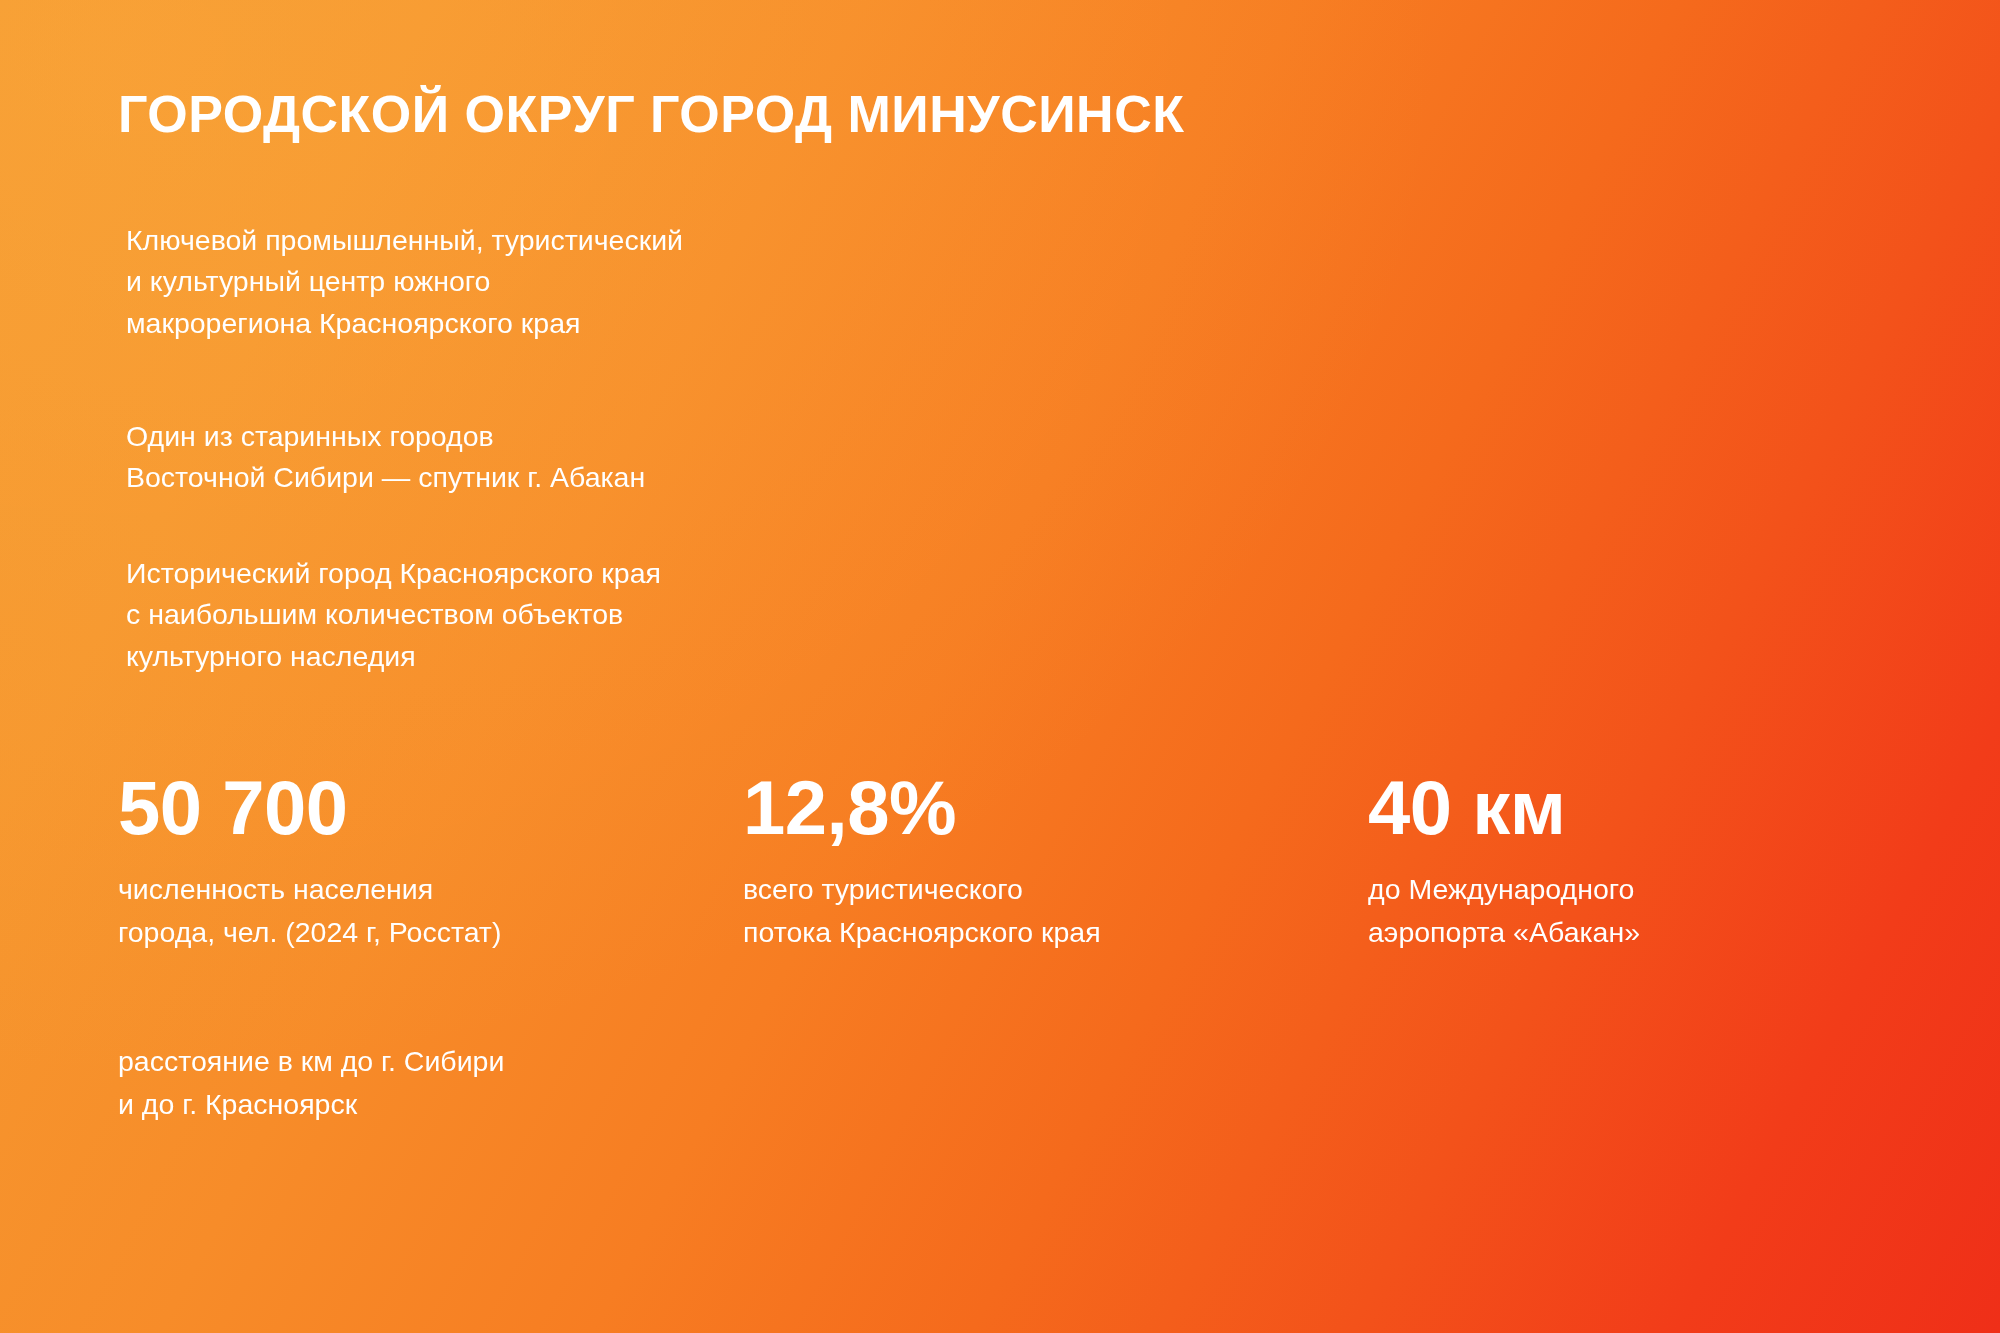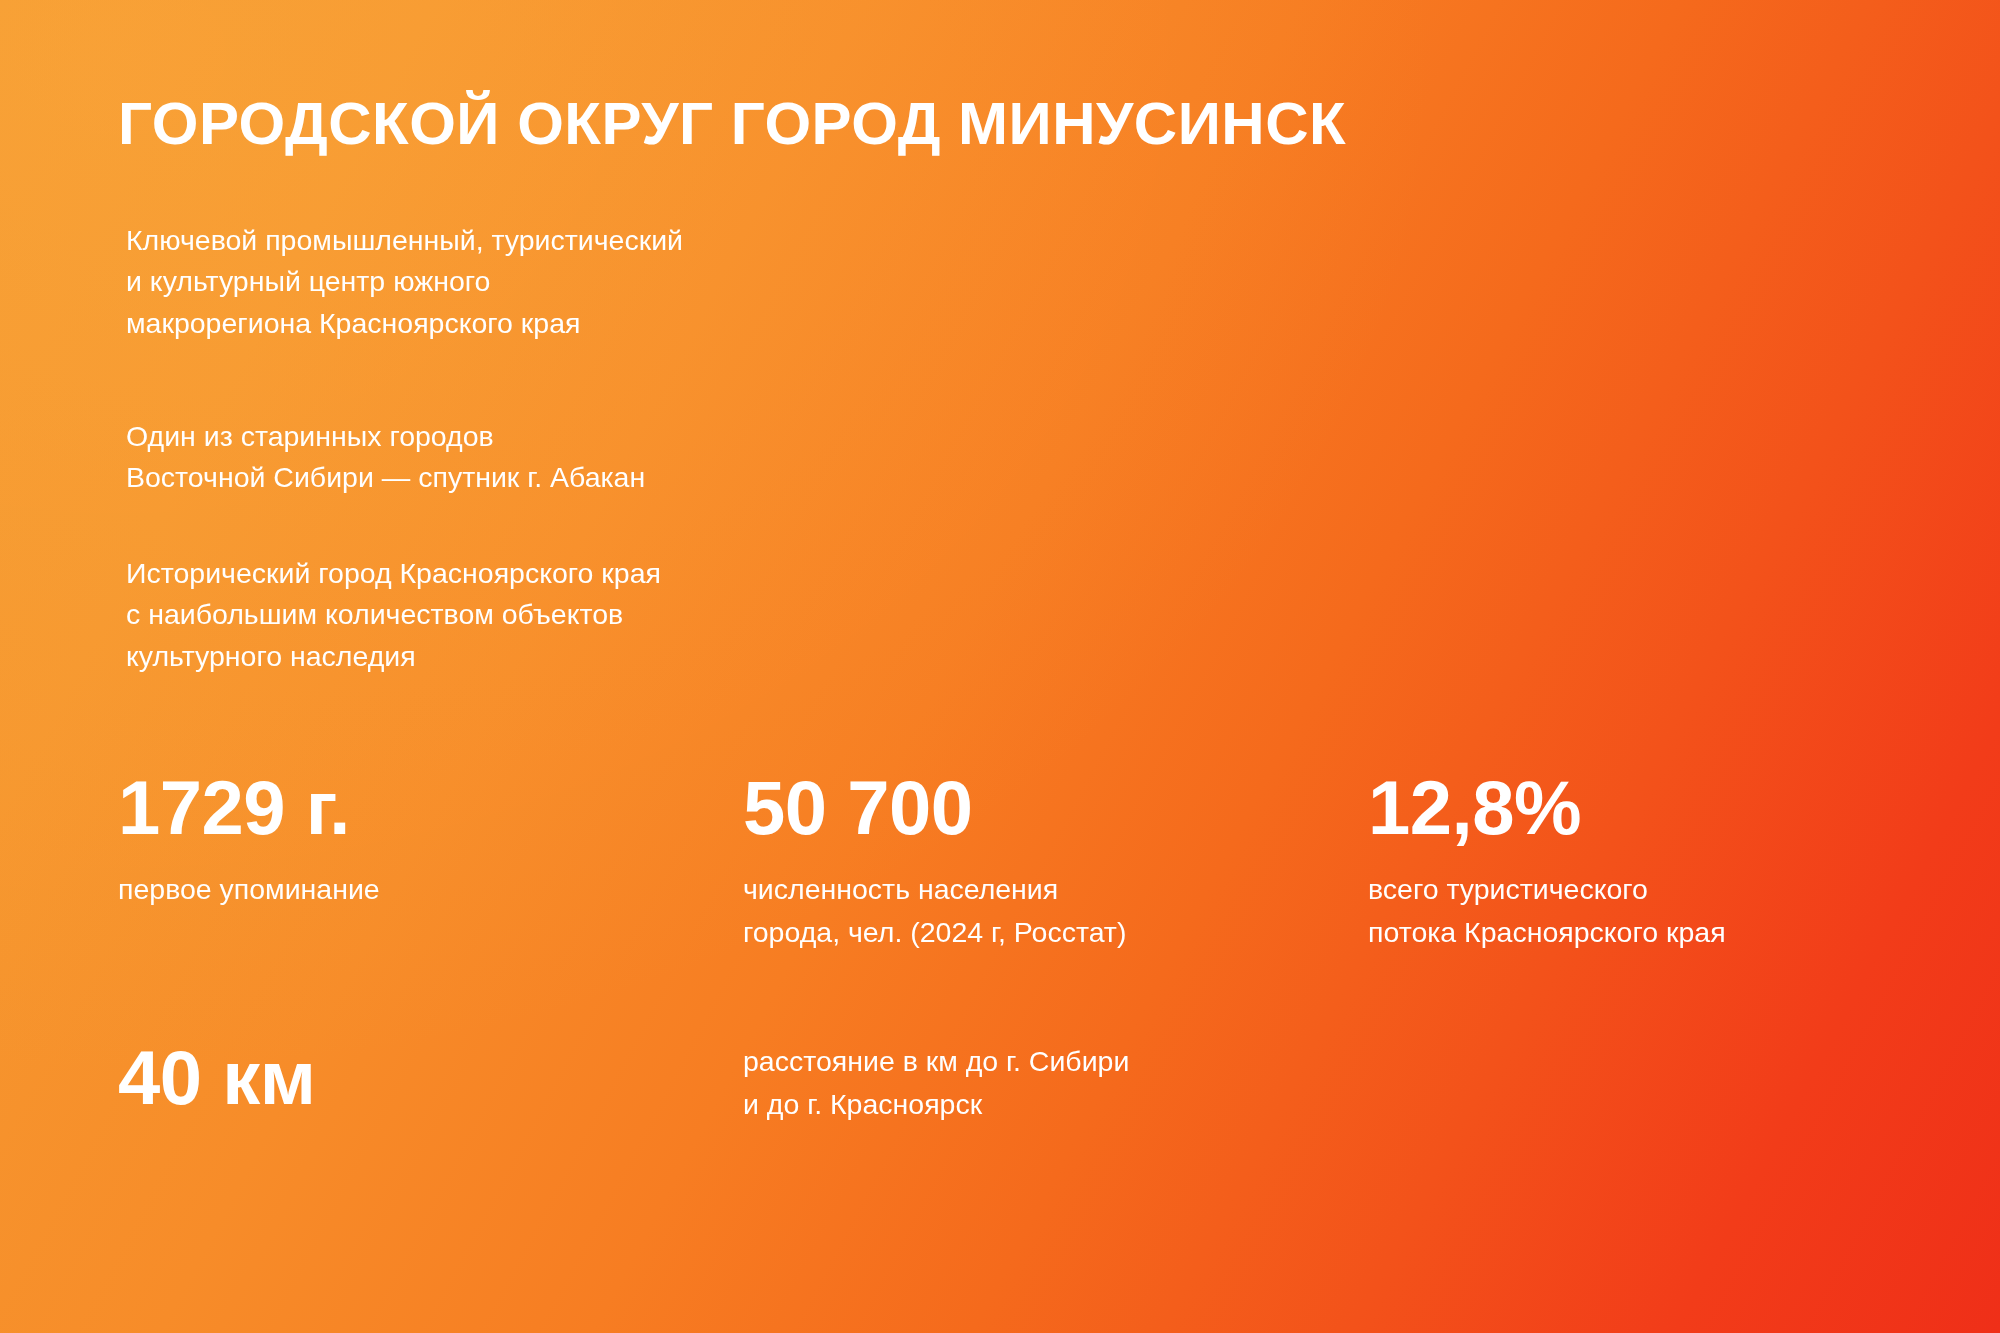--- a/index.html
+++ b/index.html
@@ -44,21 +44,21 @@
     position: relative;
     z-index: 2;
     padding: 0;
   }
 
   
   .title {
     position: absolute;
     left: 118px;
     top: 52px;
-    font-size: 60px;
+    font-size: 52px;
     line-height: 1.05;
     font-weight: 700;
     letter-spacing: 0.5px;
     color: #ffffff;
     white-space: nowrap;
   }
 
   
   .intro {
     position: absolute;
@@ -126,39 +126,37 @@
     </div>
 
     <div class="intro" id="intro-3">
       <p>Исторический город Красноярского края
 с наибольшим количеством объектов
 культурного наследия</p>
     </div>
 
     <div class="stats">
 
-      <div class="stat">
-        <div class="stat-value">1729 г.</div>
-        <div class="stat-label">первое упоминание</div>
-      </div>
 
       <div class="stat">
         <div class="stat-value">50 700</div>
         <div class="stat-label">численность населения
 города, чел. (2024 г, Росстат)</div>
       </div>
 
       <div class="stat">
         <div class="stat-value">12,8%</div>
         <div class="stat-label">всего туристического
 потока Красноярского края</div>
       </div>
 
       <div class="stat">
         <div class="stat-value">40 км</div>
+        <div class="stat-label">до Международного
+аэропорта «Абакан»</div>
       </div>
 
       <div class="stat">
         <div class="stat-label">расстояние в км до г. Сибири
 и до г. Красноярск</div>
       </div>
 
 
     </div>
 

